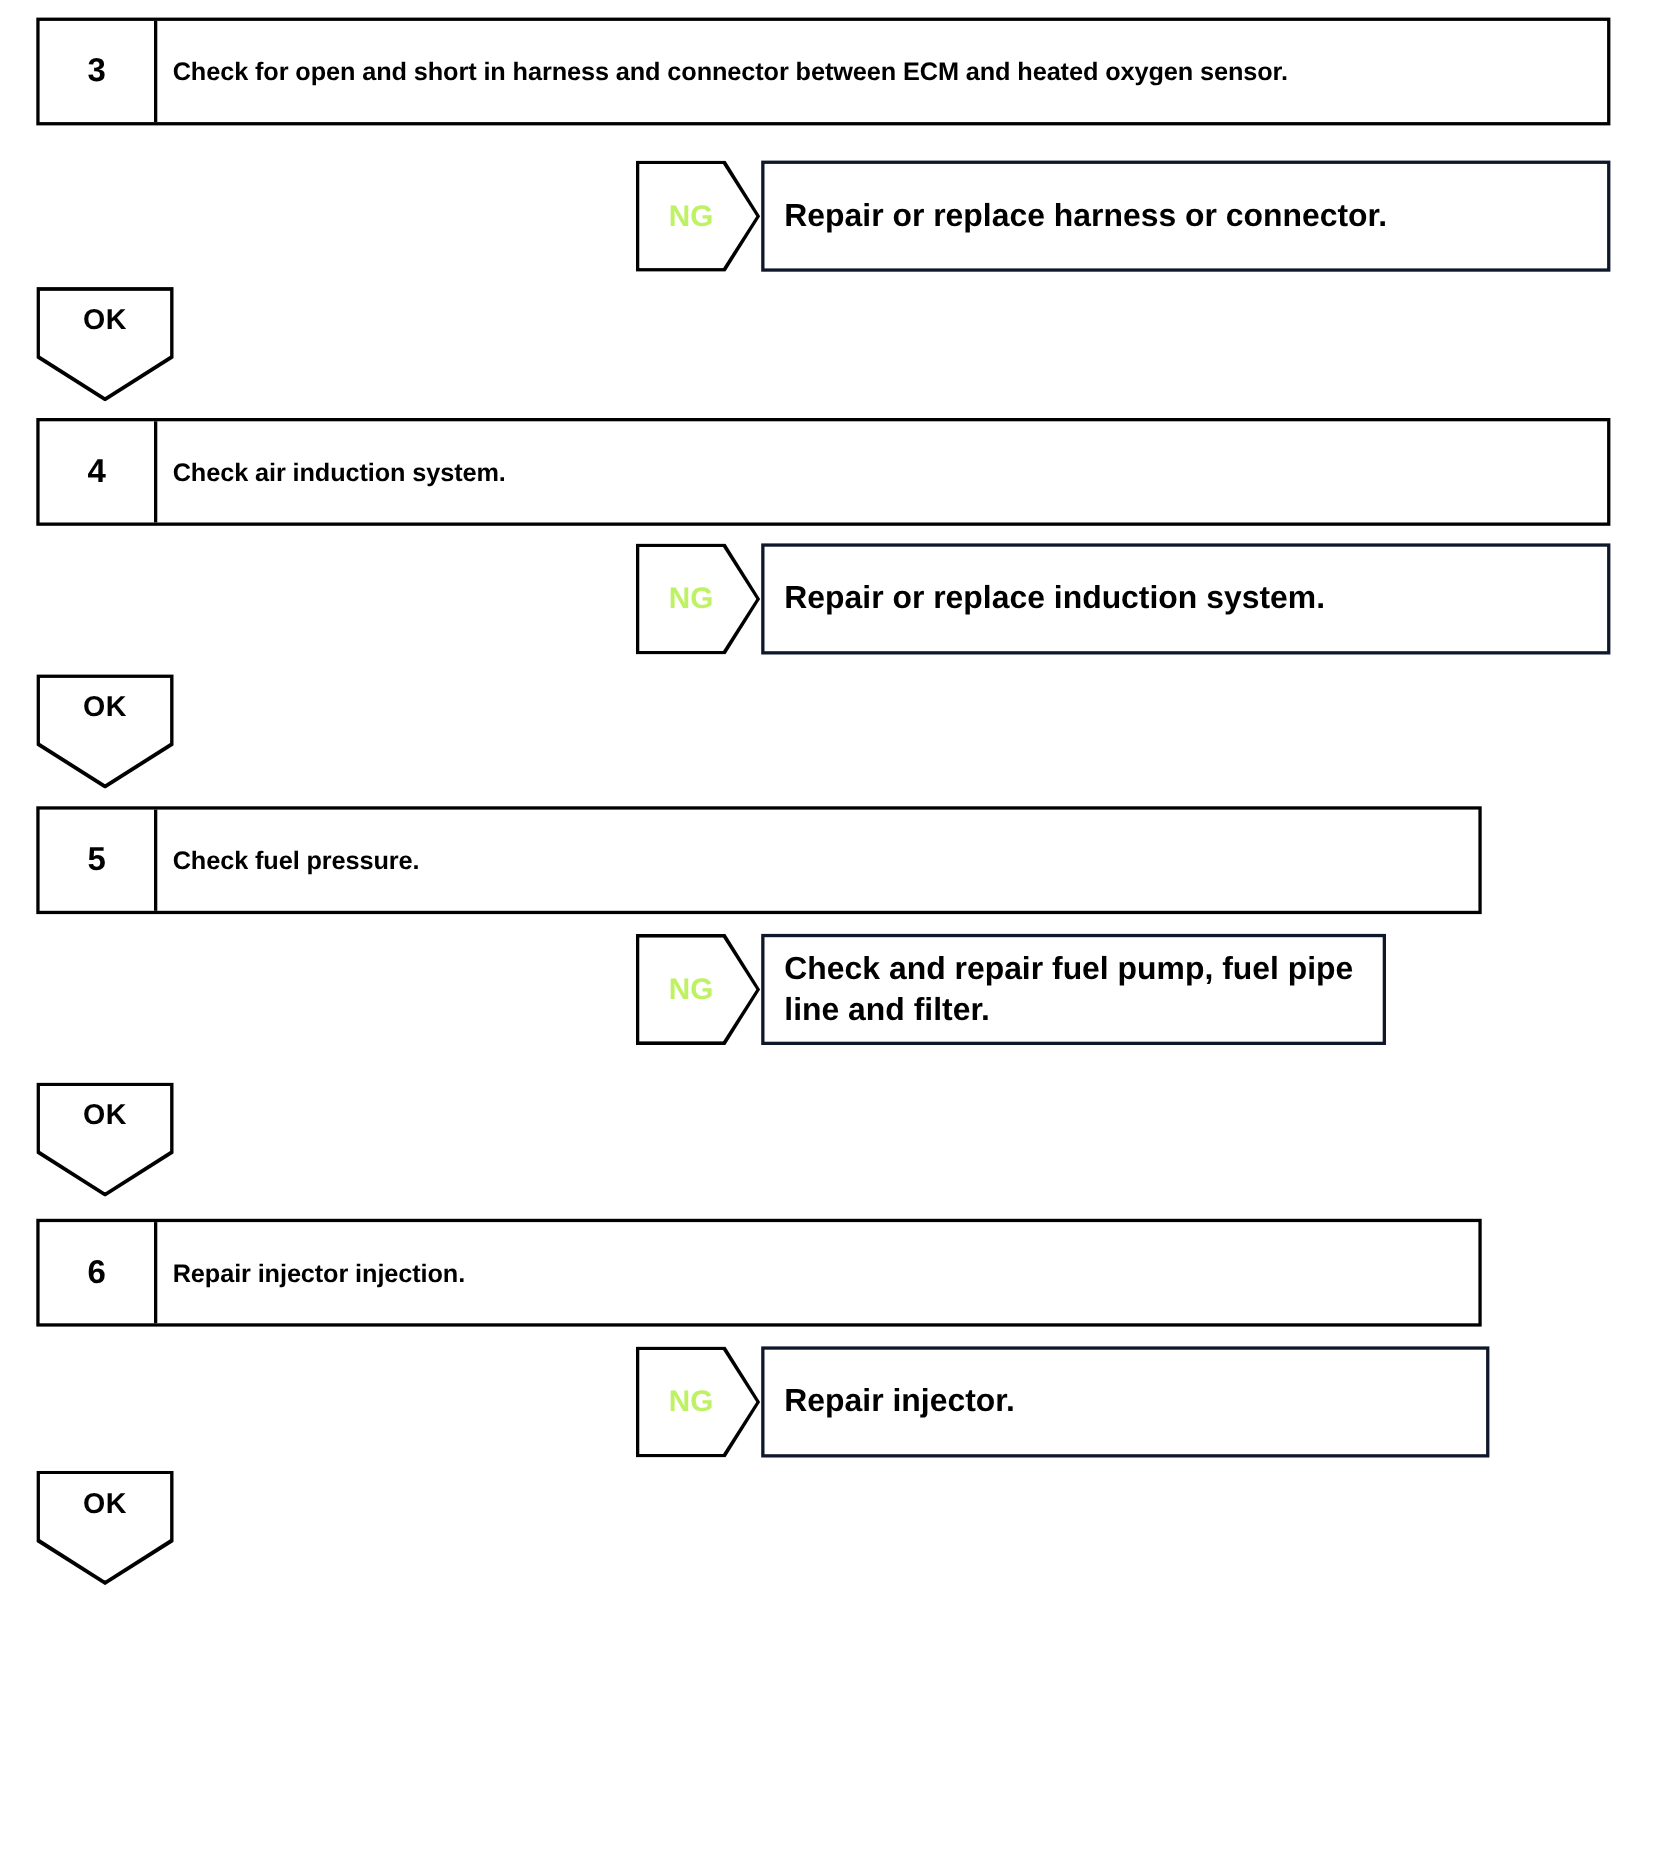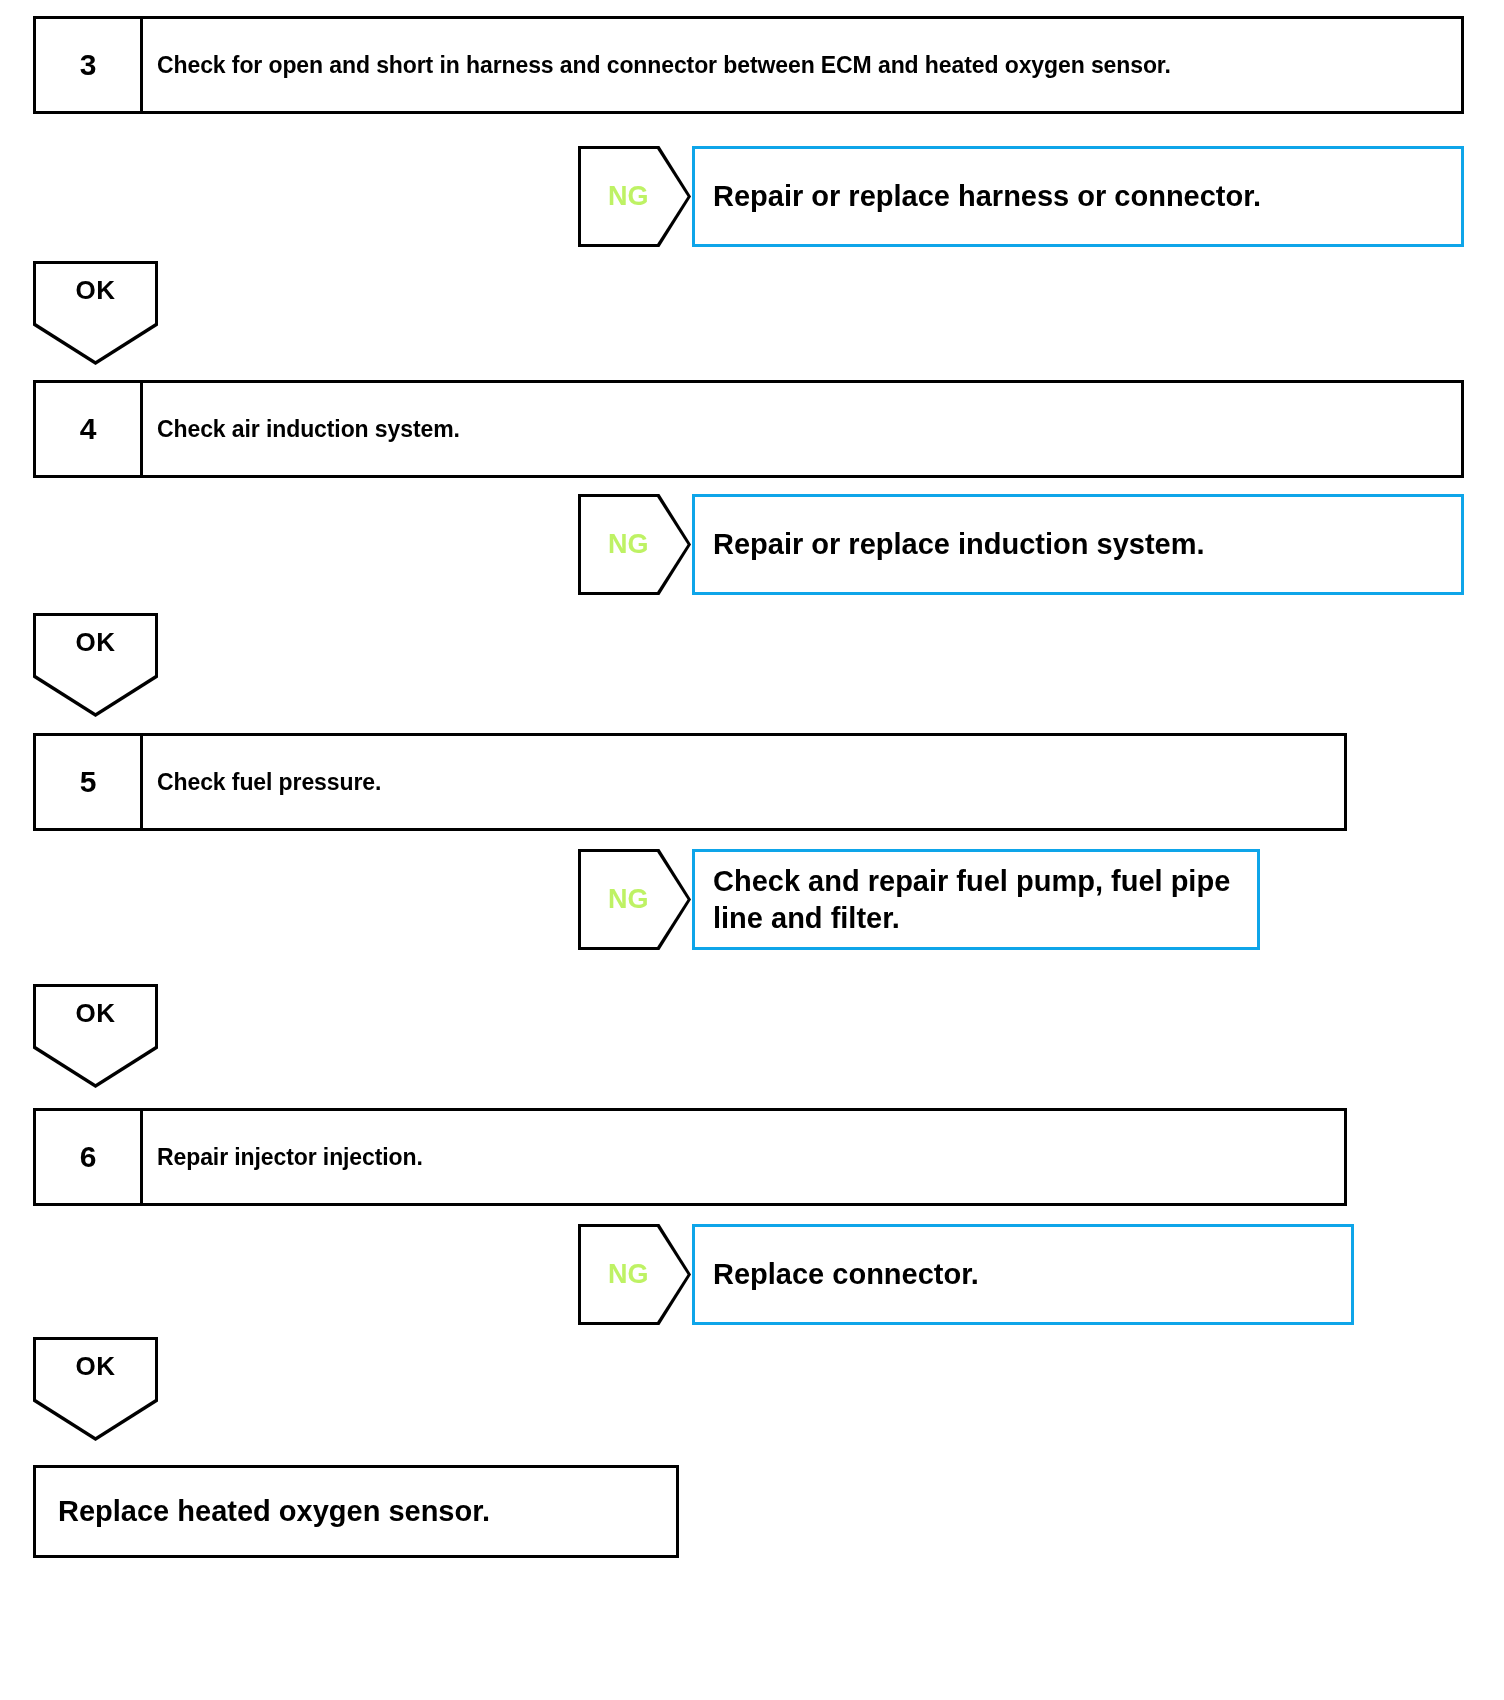--- a/index.html
+++ b/index.html
@@ -92,21 +92,21 @@
     -webkit-clip-path: polygon(0 0, 71.2% 0, 99.6% 50%, 71.2% 100%, 0 100%);
     clip-path: polygon(0 0, 71.2% 0, 99.6% 50%, 71.2% 100%, 0 100%);
   }
   .ng-label {
     position: relative;
     z-index: 2;
   }
 
   .ng-result {
     position: absolute;
-    border: 3px solid #0ea5e9;
+    border: 3px solid #0f172a;
     box-sizing: border-box;
     display: flex;
     align-items: center;
     background: #fff;
     font-weight: bold;
     font-size: 29px;
     line-height: 1.26;
     padding: 0 14px 0 18px;
   }
 
@@ -195,22 +195,21 @@
 
   <div class="step-row" style="left:33px; top:1108px; width:1314px; height:98px;">
     <div class="step-num">6</div>
     <div class="step-text">Repair injector injection.</div>
   </div>
 
   <div class="ng-tag" style="left:578px; top:1224px; width:113px; height:101px;">
     <div class="ng-tag-inner"></div>
     <span class="ng-label">NG</span>
   </div>
-  <div class="ng-result" style="left:692px; top:1224px; width:662px; height:101px;">Replace connector.</div>
+  <div class="ng-result" style="left:692px; top:1224px; width:662px; height:101px;">Repair injector.</div>
 
   <div class="ok-tag" style="left:33px; top:1337px; width:125px; height:104px;">
     <div class="ok-tag-inner"></div>
     <span class="ok-label">OK</span>
   </div>
 
-  <div class="plain-box" style="left:33px; top:1465px; width:646px; height:93px;">Replace heated oxygen sensor.</div>
 
 </div>
 
 </body></html>

